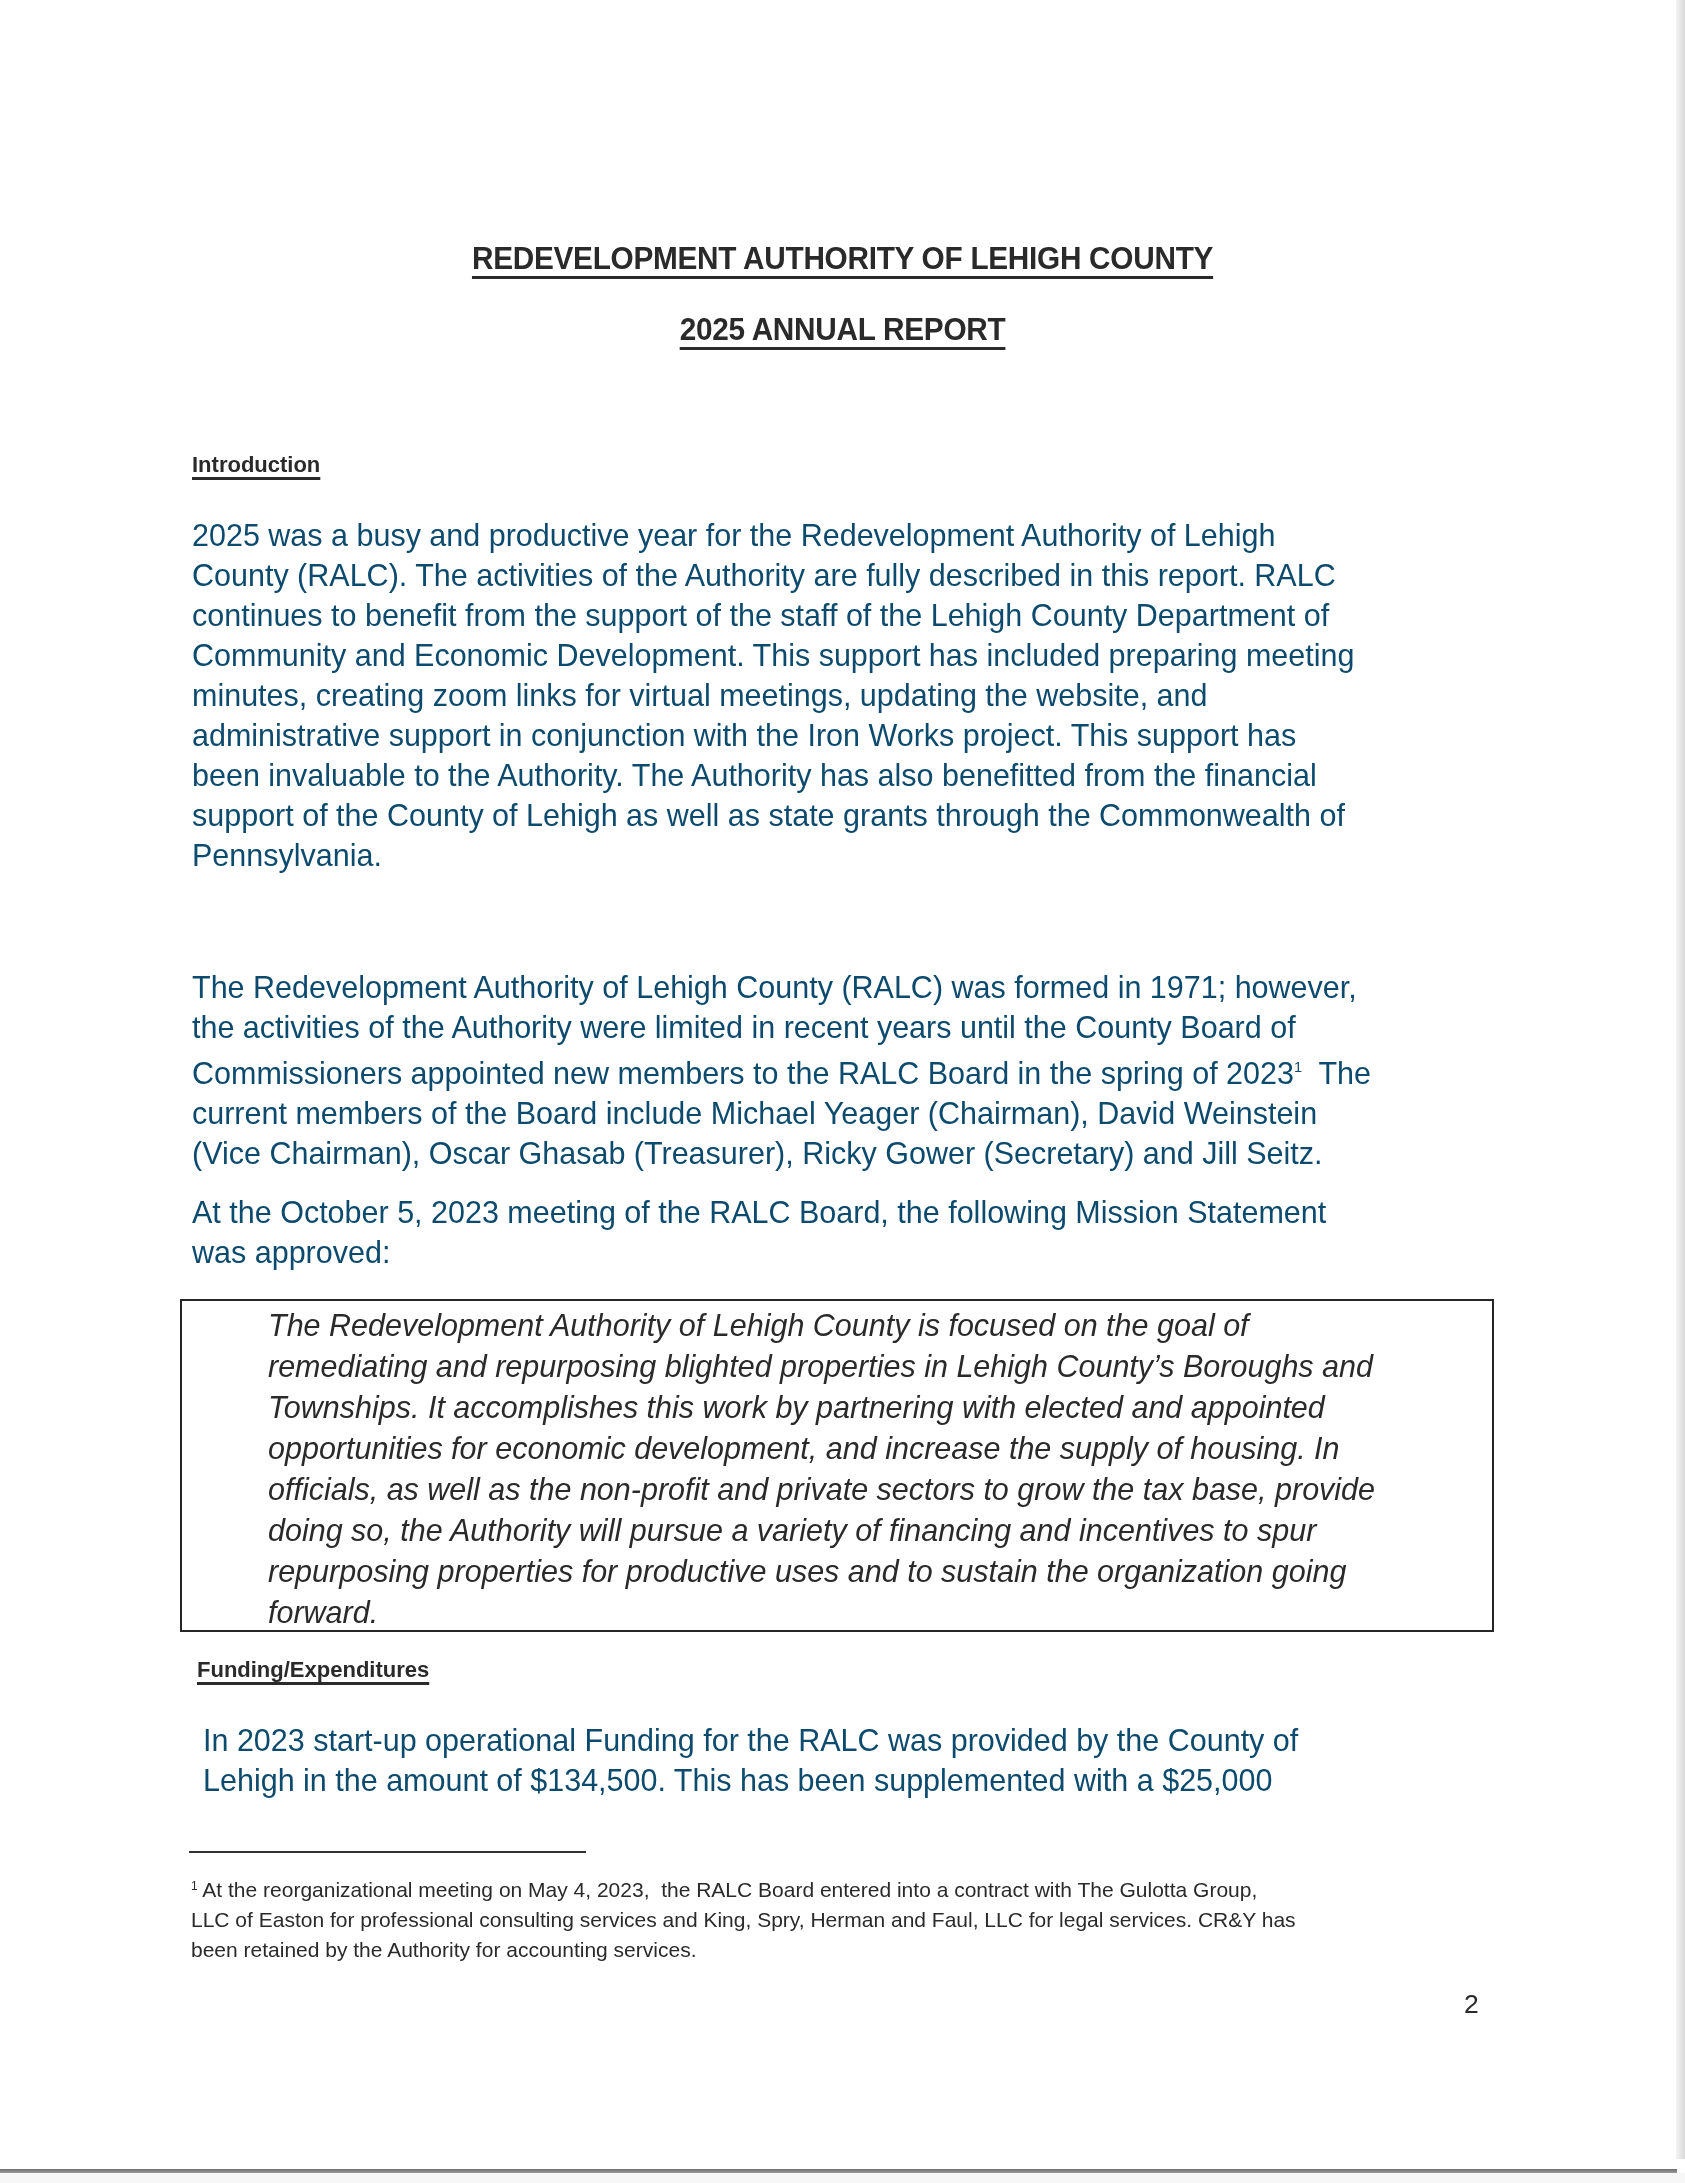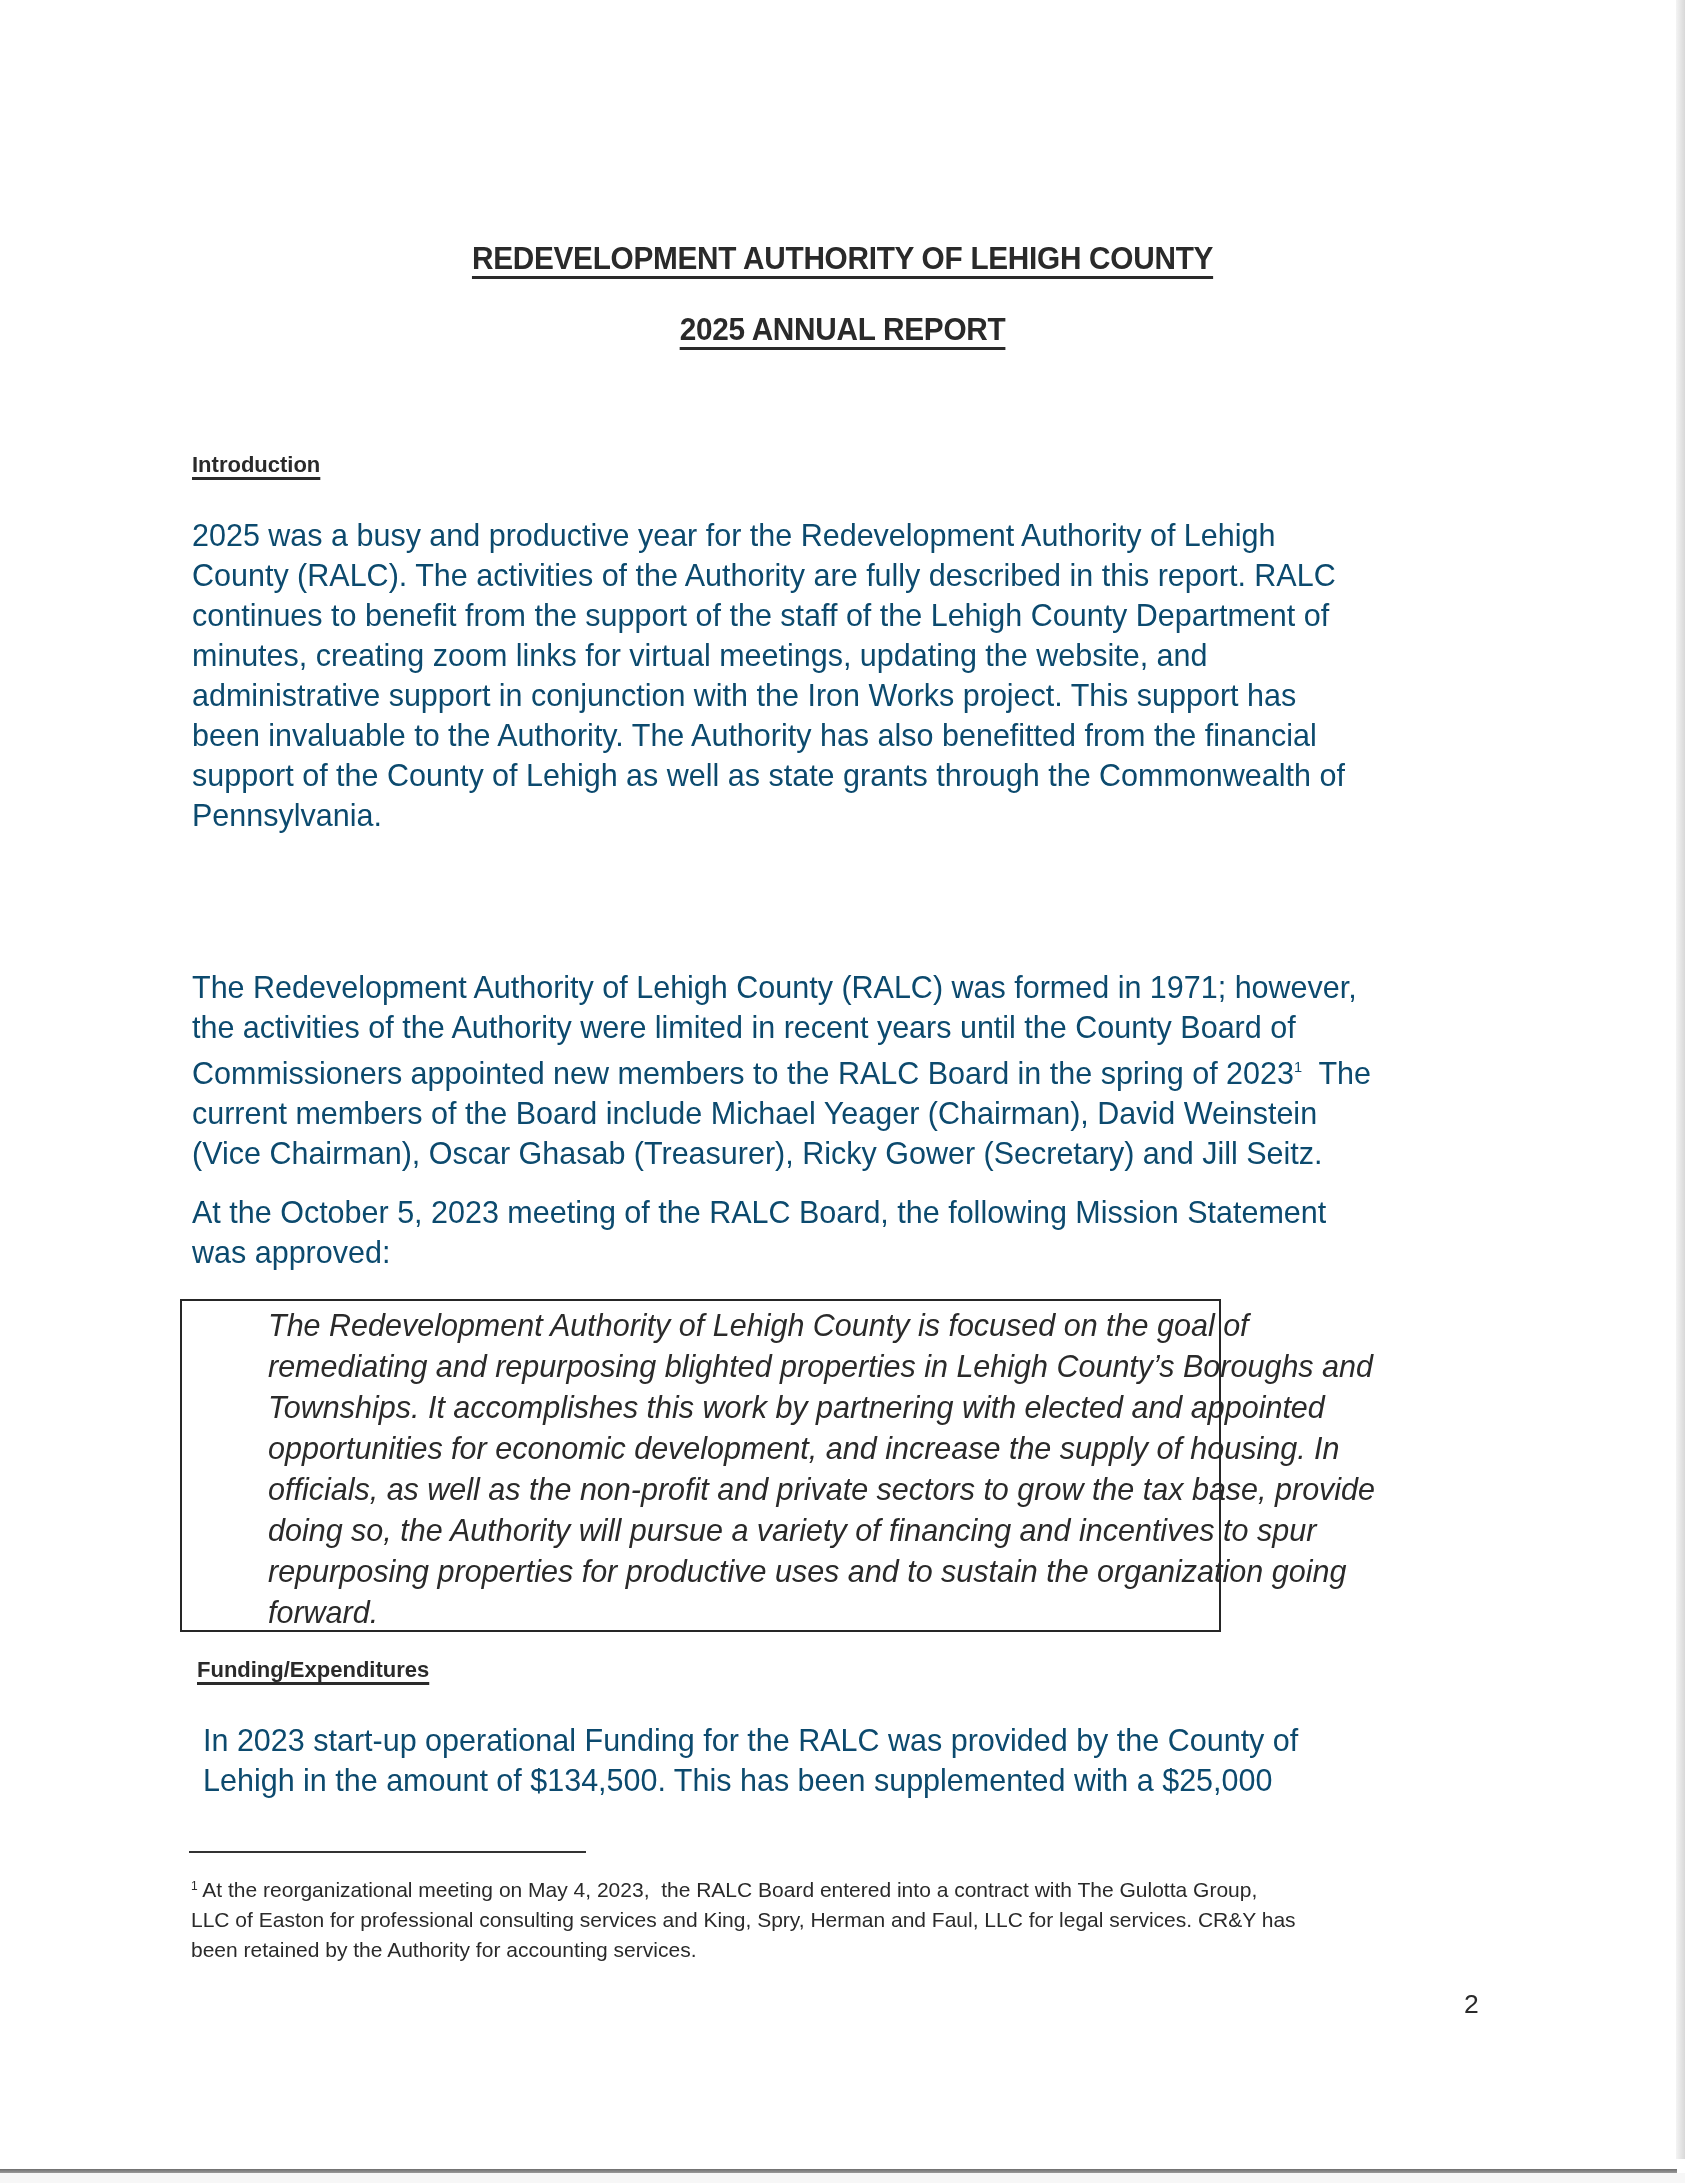--- a/index.html
+++ b/index.html
@@ -74,21 +74,21 @@
     width: 1312px;
   }
   .para .ln { display: block; white-space: nowrap; }
   .p-intro { left: 192px; top: 515px; }
   .p-history { left: 192px; top: 967px; }
   .p-mission-intro { left: 192px; top: 1192px; }
   .p-funding { left: 203px; top: 1720px; }
   .mission-box {
     position: absolute;
     left: 180px; top: 1299px;
-    width: 1041px; height: 333px;
+    width: 1314px; height: 333px;
     border: 2px solid #262626;
     box-sizing: border-box;
   }
   .mission-text {
     position: absolute;
     left: 86px; top: 4px;
     font-size: 30.5px;
     line-height: 41px;
     font-style: italic;
     color: #2a2a2a;
@@ -125,20 +125,21 @@
 
   <div class="title t1">REDEVELOPMENT AUTHORITY OF LEHIGH COUNTY</div>
   <div class="title t2">2025 ANNUAL REPORT</div>
 
   <div class="heading intro">Introduction</div>
 
   <div class="para p-intro">
     <span class="ln">2025 was a busy and productive year for the Redevelopment Authority of Lehigh</span>
     <span class="ln">County (RALC). The activities of the Authority are fully described in this report. RALC</span>
     <span class="ln">continues to benefit from the support of the staff of the Lehigh County Department of</span>
+    <span class="ln">Community and Economic Development. This support has included preparing meeting</span>
     <span class="ln">minutes, creating zoom links for virtual meetings, updating the website, and</span>
     <span class="ln">administrative support in conjunction with the Iron Works project.  This support has</span>
     <span class="ln">been invaluable to the Authority.  The Authority has also benefitted from the financial</span>
     <span class="ln">support of the County of Lehigh as well as state grants through the Commonwealth of</span>
     <span class="ln">Pennsylvania.</span>
   </div>
 
   <div class="para p-history">
     <span class="ln">The Redevelopment Authority of Lehigh County (RALC) was formed in 1971; however,</span>
     <span class="ln">the activities of the Authority were limited in recent years until the County Board of</span>

